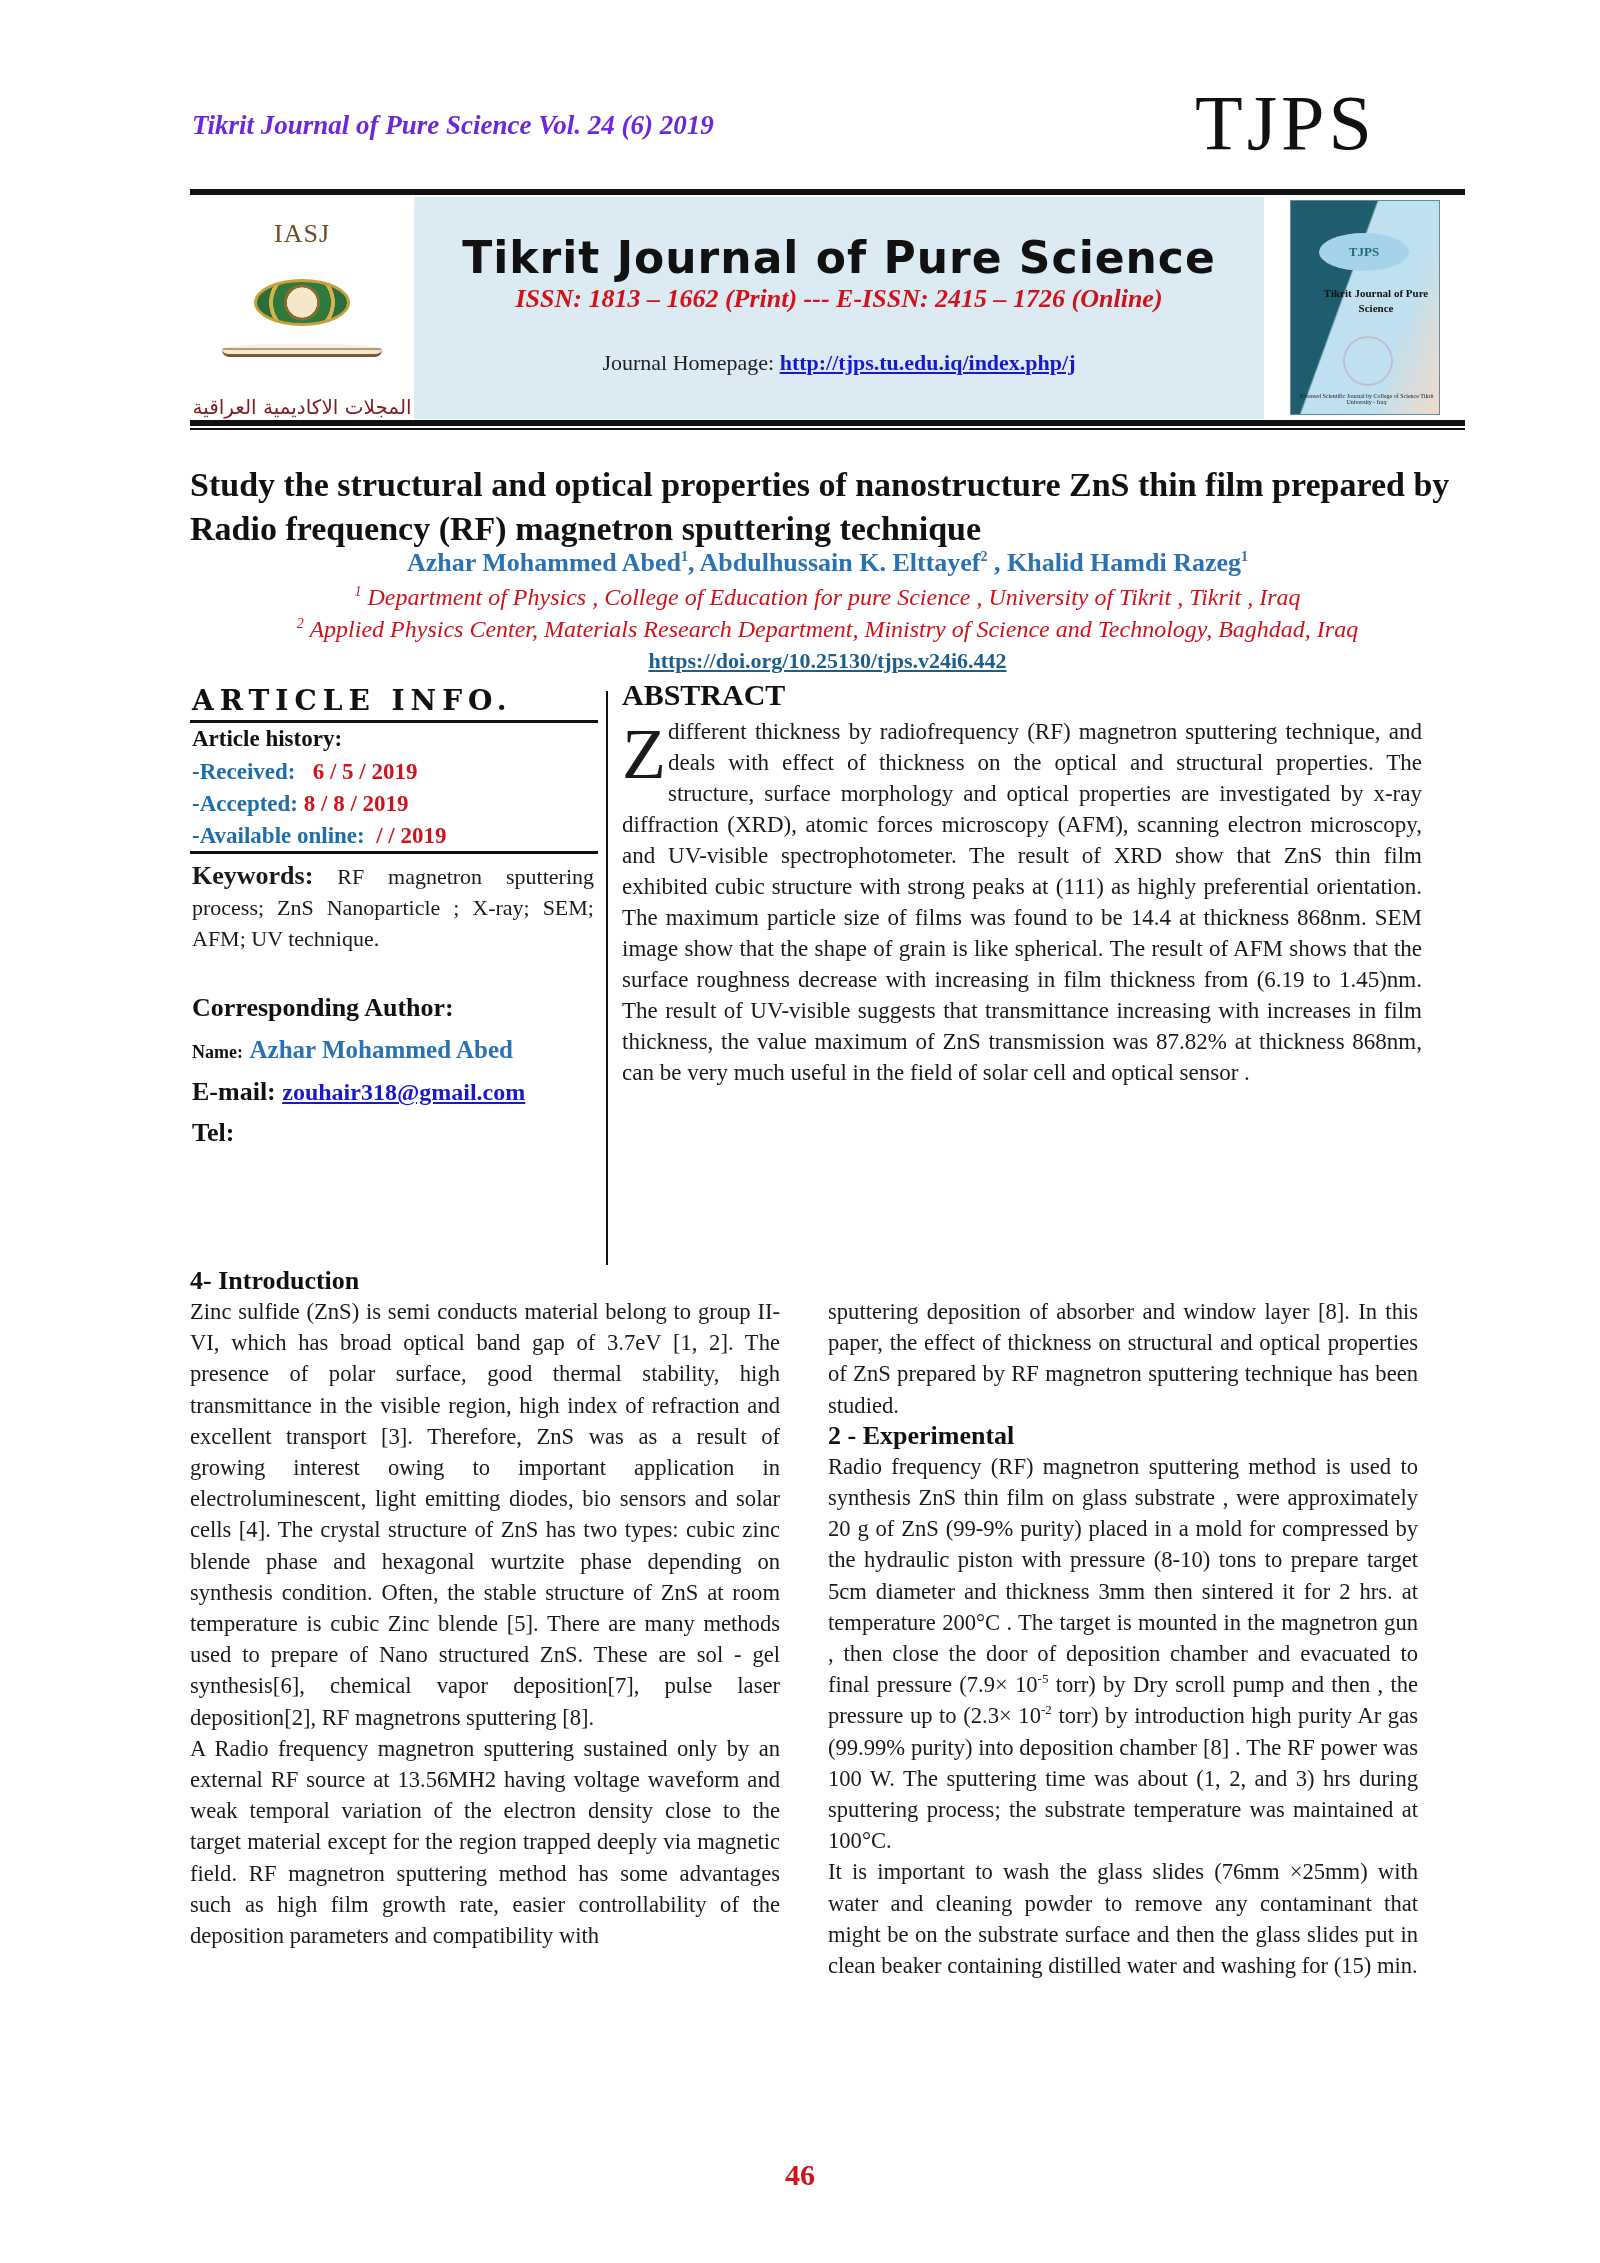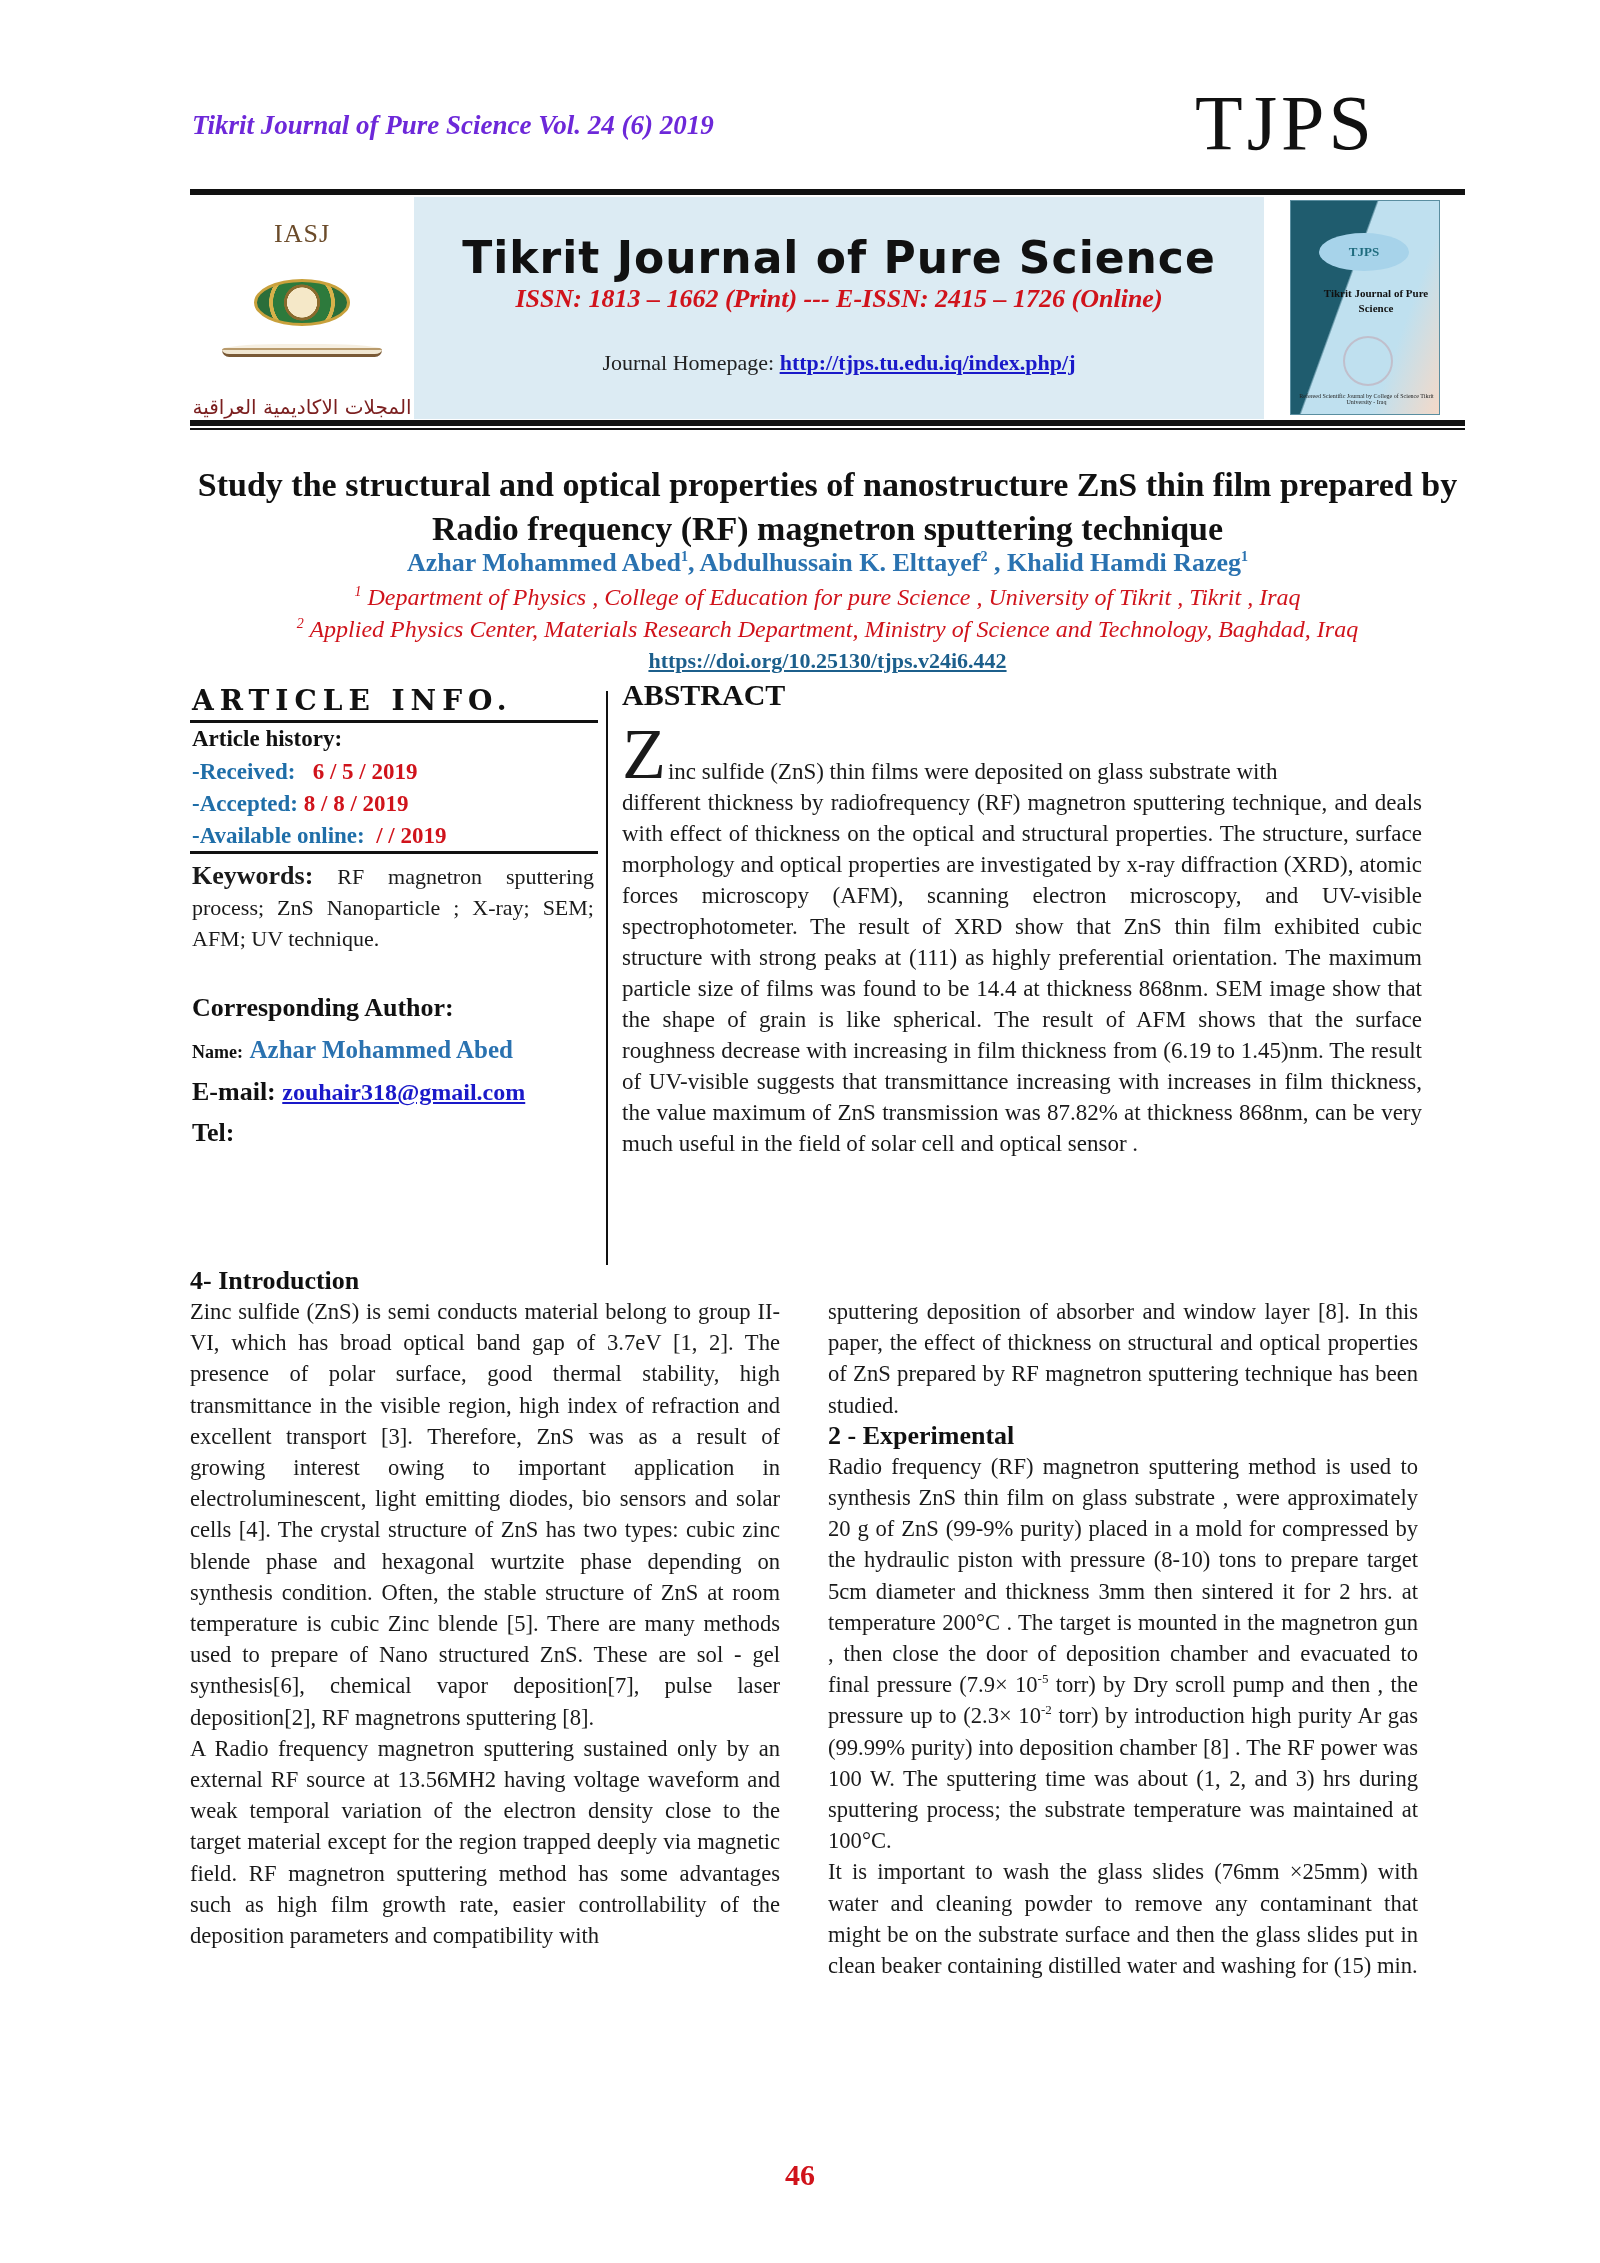--- a/index.html
+++ b/index.html
@@ -27,21 +27,21 @@
   .banner-home { left: 414px; top: 350px; width: 850px; text-align: center; font-size: 22px; color: #222; }
   .banner-home a { color: #1a19c9; font-weight: bold; text-decoration: underline; }
 
   .cover { left: 1290px; top: 200px; width: 150px; height: 215px; background: linear-gradient(110deg, #1f5c6e 0 38%, #bfe0ef 39% 70%, #f4d9c8 100%); border: 1px solid #5a8ea0; }
   .cover-oval { left: 28px; top: 32px; width: 90px; height: 38px; border-radius: 50%; background: #a7d3ea; color: #1f6b7e; font-weight: bold; font-size: 13px; text-align: center; line-height: 38px; }
   .cover-title { left: 30px; top: 85px; width: 110px; color: #111; font-weight: bold; font-size: 11px; text-align: center; line-height: 15px; }
   .cover-seal { left: 52px; top: 135px; width: 50px; height: 50px; border-radius: 50%; border: 2px solid #c1a8b4; opacity: .6; }
   .cover-foot { left: 8px; top: 192px; width: 135px; font-size: 6px; text-align: center; color: #222; }
 
   
-  .paper-title { left: 190px; top: 463px; width: 1275px; text-align: center; font-weight: bold; font-size: 34px; line-height: 44px; color: #111; }
+  .paper-title { left: 190px; top: 463px; width: 1275px; font-weight: bold; font-size: 34px; line-height: 44px; color: #111; }
   .authors { left: 190px; top: 548px; width: 1275px; text-align: center; font-weight: bold; font-size: 26px; color: #2a72b0; }
   .authors sup { font-size: 14px; }
   .aff { left: 190px; width: 1275px; text-align: center; font-style: italic; font-size: 24px; color: #d0131b; }
   .aff sup { font-size: 14px; }
   .aff1 { top: 584px; }
   .aff2 { top: 616px; }
   .doi { left: 190px; top: 648px; width: 1275px; text-align: center; font-weight: bold; font-size: 22px; }
   .doi a { color: #1c5f8c; text-decoration: underline; }
 
   
@@ -129,21 +129,20 @@
 <div class="abs ai-rule2"></div>
 <div class="abs kw"><b>Keywords:</b> <span>RF magnetron sputtering process; ZnS Nanoparticle ; X-ray; SEM; AFM; UV technique.</span></div>
 <div class="abs corr">Corresponding Author:</div>
 <div class="abs cname"><span class="k" style="color:#111;font-size:18px">Name:</span> <span>Azhar Mohammed Abed</span></div>
 <div class="abs cmail"><span>E-mail:</span> <a>zouhair318@gmail.com</a></div>
 <div class="abs ctel">Tel:</div>
 
 <div class="abs abs-head">ABSTRACT</div>
 <div class="abs abs-body">
   <span class="dropcap">Z</span>
-  <span class="abs-first">inc sulfide (ZnS) thin films were deposited on glass substrate with</span>
   <span>different thickness by radiofrequency (RF) magnetron sputtering technique, and deals with effect of thickness on the optical and structural properties. The structure, surface morphology and optical properties are investigated by x-ray diffraction (XRD), atomic forces microscopy (AFM), scanning electron microscopy, and UV-visible spectrophotometer.  The result of XRD show that ZnS thin film exhibited cubic structure with strong peaks at (111) as highly preferential orientation. The maximum particle size of films was found to be 14.4 at thickness 868nm.  SEM image show that the shape of grain is like spherical. The result of AFM shows that the surface roughness decrease with increasing in film thickness from (6.19 to 1.45)nm. The result of UV-visible suggests that transmittance increasing with increases in film thickness, the value maximum of ZnS transmission was 87.82%  at thickness 868nm, can be very much useful in the field of solar cell and optical sensor .</span>
 </div>
 
 <div class="abs col col-left">
   <div class="sec-head">4- Introduction</div>
   <p>Zinc sulfide (ZnS) is semi conducts material belong to group II-VI, which has broad optical band gap of 3.7eV [1, 2]. The presence of polar surface, good thermal stability, high transmittance in the visible region, high index of refraction and excellent transport [3]. Therefore, ZnS was as a result of growing interest owing to important application in electroluminescent, light emitting diodes, bio sensors and solar cells [4]. The crystal structure of ZnS has two types: cubic zinc blende phase and hexagonal wurtzite phase depending on synthesis condition. Often, the stable structure of ZnS at room temperature is cubic Zinc blende [5]. There are many methods used to prepare of Nano structured ZnS. These are sol - gel synthesis[6], chemical vapor deposition[7], pulse laser deposition[2], RF magnetrons sputtering [8].</p>
   <p>A Radio frequency magnetron sputtering sustained only by an external RF source at 13.56MH2 having voltage waveform and weak temporal variation of the electron density close to the target material except for the region trapped deeply via magnetic field. RF magnetron sputtering method has some advantages such as high film growth rate, easier controllability of the deposition parameters and compatibility with</p>
 </div>
 
 <div class="abs col col-right">

